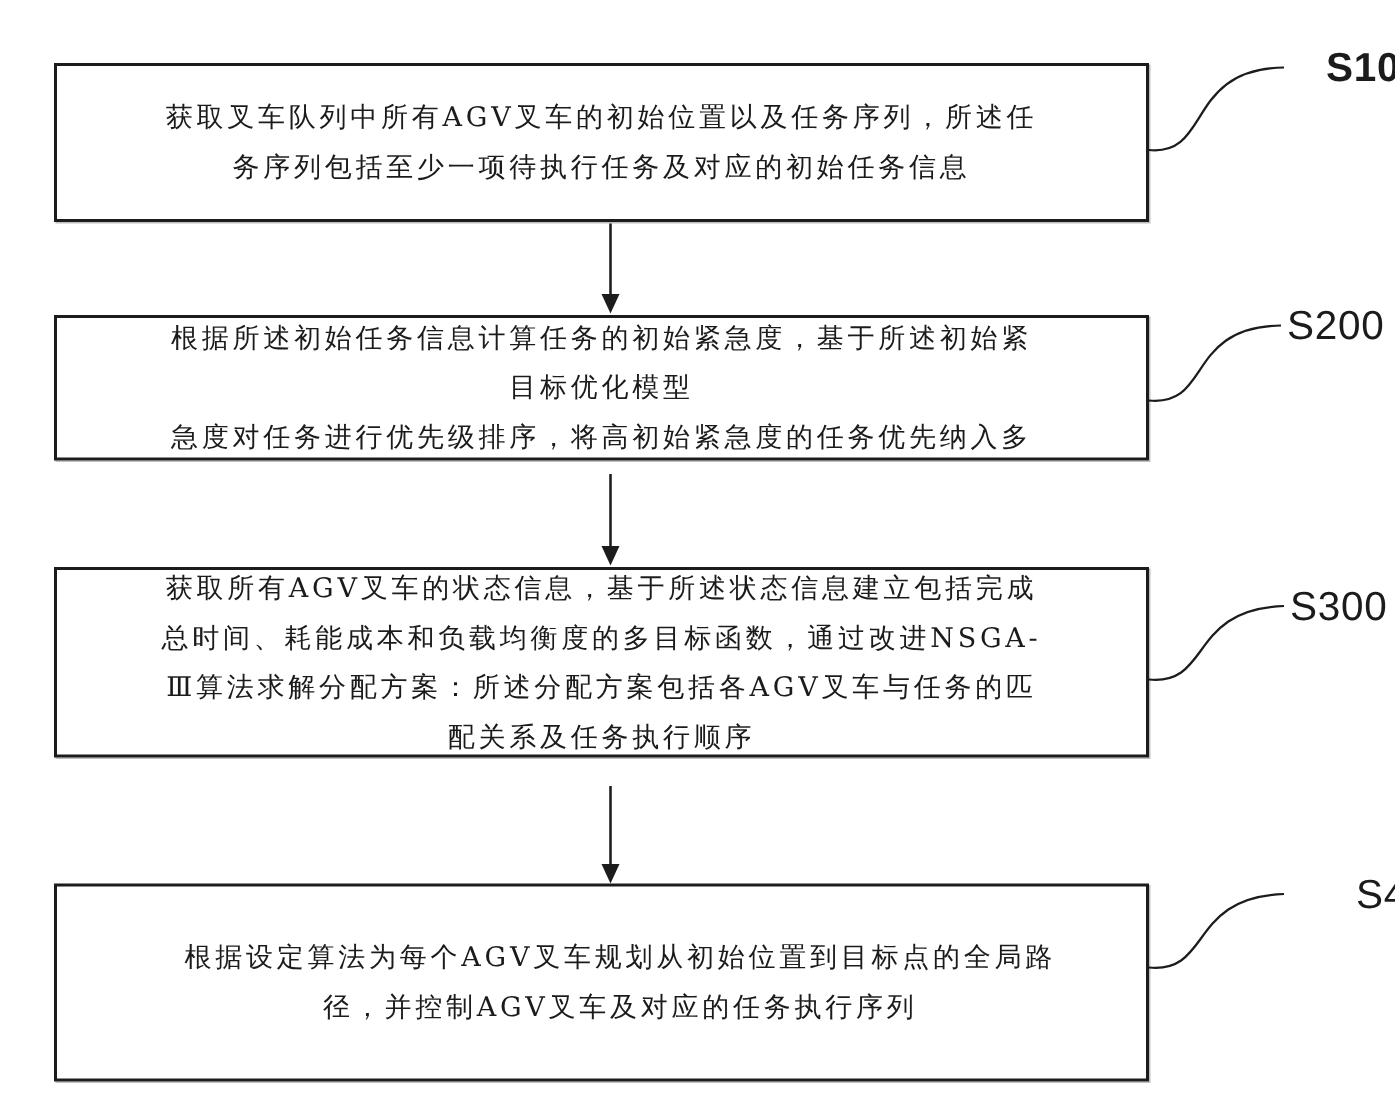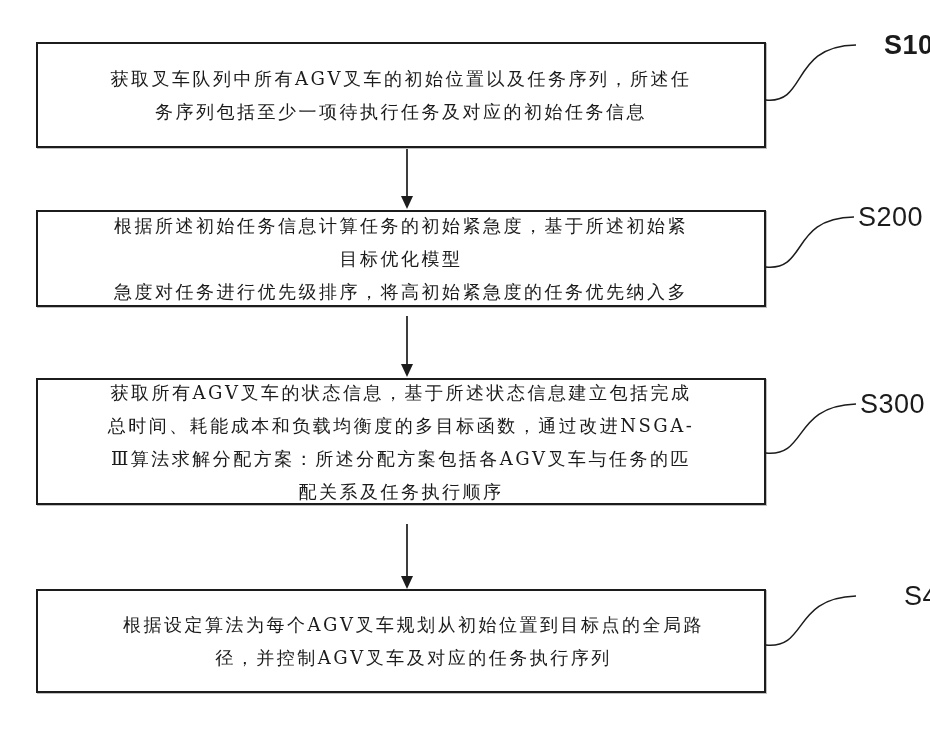--- a/index.html
+++ b/index.html
@@ -83,21 +83,21 @@
     <div class="tline">急度对任务进行优先级排序，将高初始紧急度的任务优先纳入多</div>
   </div>
 
   <div class="step-box" style="top:378px;height:127px;">
     <div class="tline">获取所有AGV叉车的状态信息，基于所述状态信息建立包括完成</div>
     <div class="tline">总时间、耗能成本和负载均衡度的多目标函数，通过改进NSGA-</div>
     <div class="tline">Ⅲ算法求解分配方案：所述分配方案包括各AGV叉车与任务的匹</div>
     <div class="tline">配关系及任务执行顺序</div>
   </div>
 
-  <div class="step-box" style="top:589px;height:104px;padding-left:25px;">
+  <div class="step-box" style="top:589px;height:132px;padding-left:25px;">
     <div class="tline">根据设定算法为每个AGV叉车规划从初始位置到目标点的全局路</div>
     <div class="tline">径，并控制AGV叉车及对应的任务执行序列</div>
   </div>
 
   <div class="step-label" style="left:884px;top:32px;font-weight:bold;">S100</div>
   <div class="step-label" style="left:858px;top:204px;">S200</div>
   <div class="step-label" style="left:860px;top:391px;">S300</div>
   <div class="step-label" style="left:860px;top:583px;margin-left:44px;">S400</div>
 
 </div>

